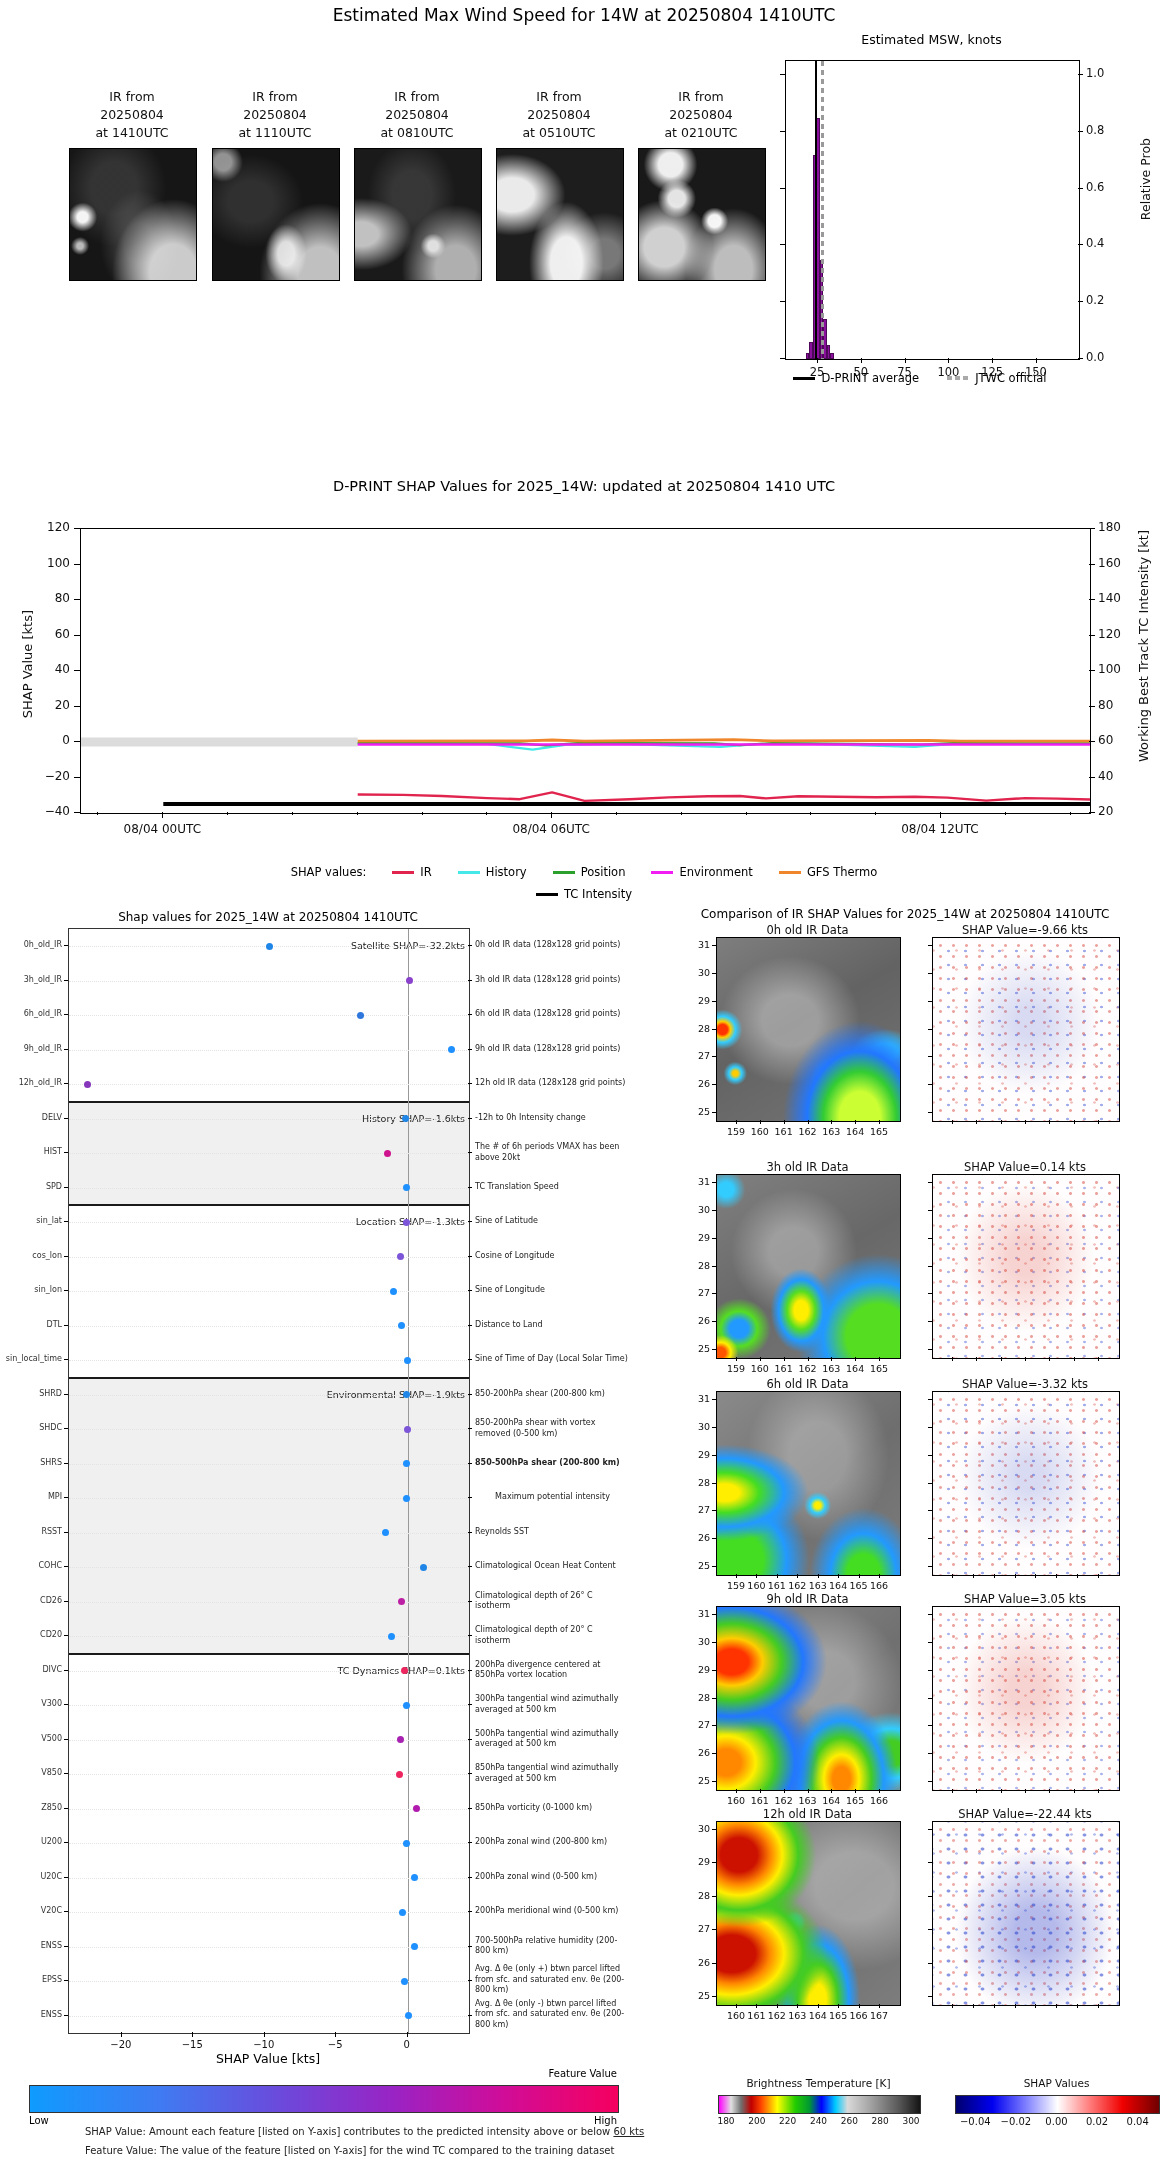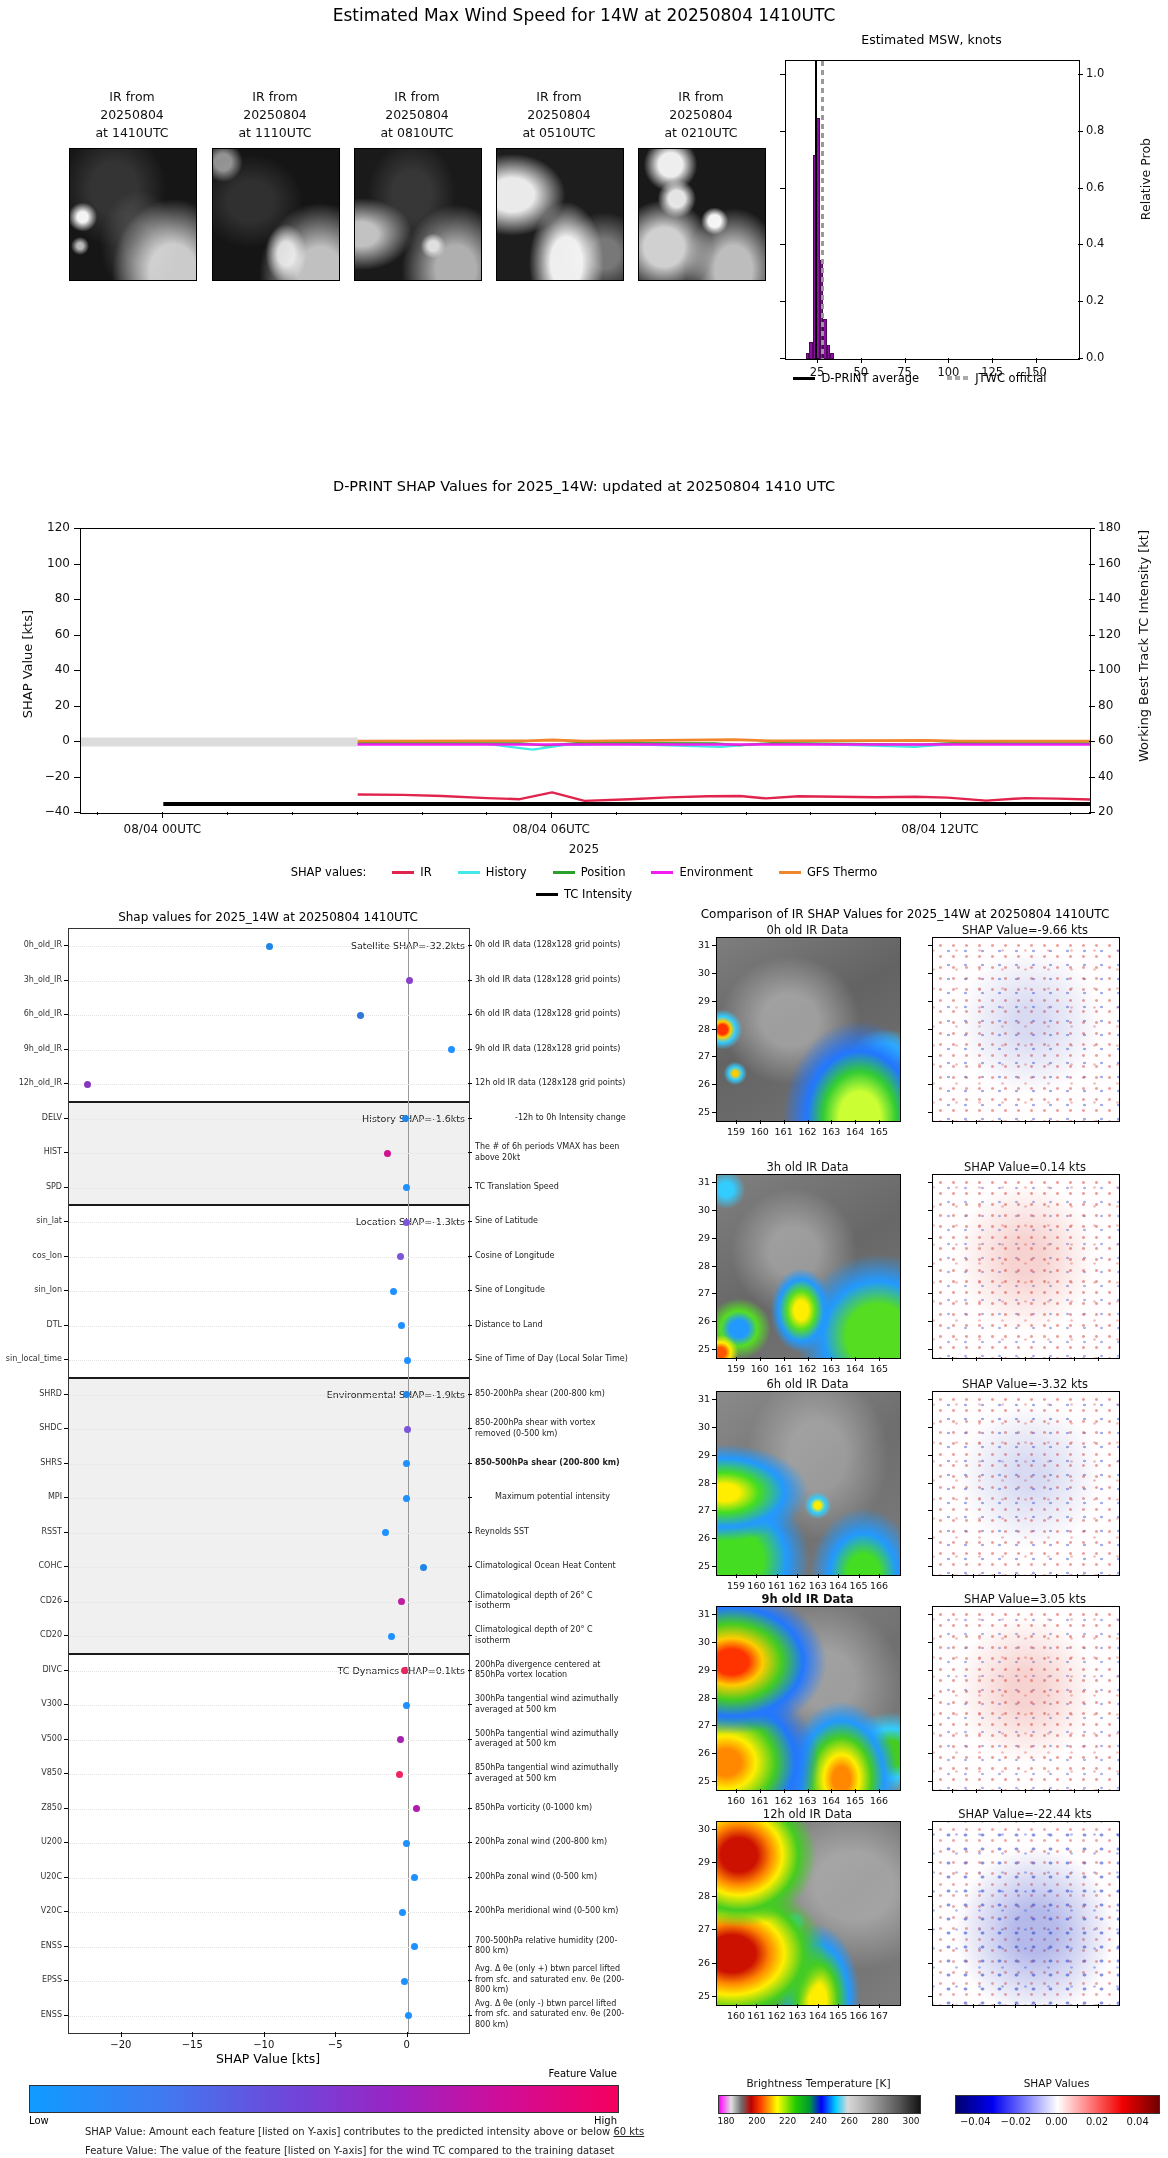--- a/index.html
+++ b/index.html
@@ -215,21 +215,20 @@
           <polyline points="276.7,265.5 322.1,265.9 361.0,267.0 406.3,269.1 438.7,270.2 471.1,263.4 503.5,271.9 548.9,270.2 587.8,268.4 626.7,267.3 659.1,267.0 685.0,269.4 717.4,267.3 756.3,267.8 795.1,268.2 834.0,267.7 866.4,268.6 905.3,271.6 944.2,269.1 976.6,269.6 1009.0,270.5" fill="none" stroke="#e0244e" stroke-width="2.4" stroke-linejoin="round"></polyline>
           <polyline points="276.7,214.8 341.5,214.8 406.3,215.0 451.7,220.6 484.1,215.8 535.9,214.8 639.6,217.8 678.5,215.0 730.3,214.8 834.0,217.8 872.9,215.0 924.8,214.8 1009.0,214.8" fill="none" stroke="#45e8e8" stroke-width="2.2" stroke-linejoin="round"></polyline>
           <polyline points="276.7,214.2 438.7,214.4 464.6,216.4 497.0,214.2 633.1,214.4 659.1,216.2 691.5,214.2 840.5,215.5 872.9,214.2 1009.0,214.4" fill="none" stroke="#2ca02c" stroke-width="2.2" stroke-linejoin="round"></polyline>
           <polyline points="276.7,215.5 1009.0,215.5" fill="none" stroke="#f21df2" stroke-width="2.6" stroke-linejoin="round"></polyline>
           <polyline points="276.7,212.1 445.2,211.9 471.1,211.0 503.5,212.1 652.6,210.7 691.5,211.9 847.0,211.4 879.4,212.1 1009.0,212.1" fill="none" stroke="#f0862b" stroke-width="2.8" stroke-linejoin="round"></polyline>
           <polyline points="82.3,275.1 1009.0,275.1" fill="none" stroke="#000000" stroke-width="4" stroke-linejoin="round"></polyline>
         </svg>
     </div>
     <div class="abs tick-lab rot-up" style="left:20px;top:140px;font-size:13px;">SHAP Value [kts]</div>
     <div class="abs tick-lab rot-up" style="left:1136px;top:60px;font-size:13px;">Working Best Track TC Intensity [kt]</div>
-    <div class="abs tick-lab" style="left:0;top:372px;width:1168px;text-align:center;font-size:12px;">2025</div>
     <div id="ts-legend2" class="legend-row" style="left:0;top:417px;width:1168px;gap:26px;">
         <div style="display: flex; align-items: center;">
           <div class="sw" style="background: rgb(0, 0, 0); height: 3px;"></div>
           <div>TC Intensity</div>
         </div>
       </div>
     <div id="ts-legend1" class="legend-row" style="left:0;top:395px;width:1168px;gap:26px;">
       <span>SHAP values:</span>
     <div style="display: flex; align-items: center;">
           <div class="sw" style="background: rgb(224, 36, 78); height: 3px;"></div>
@@ -417,21 +416,21 @@
       <div class="tm" style="left: 64px; top: 143.75px; width: 4px; height: 1px;"></div>
       <div class="tm" style="left: 468px; top: 143.75px; width: 4px; height: 1px;"></div>
       <div class="feat-desc" style="left: 475px; top: 143.75px; transform: translateY(-50%);">9h old IR data (128x128 grid points)</div>
       <div class="feat-lab" style="left: 0px; top: 173.25px;">12h_old_IR</div>
       <div class="tm" style="left: 64px; top: 178.25px; width: 4px; height: 1px;"></div>
       <div class="tm" style="left: 468px; top: 178.25px; width: 4px; height: 1px;"></div>
       <div class="feat-desc" style="left: 475px; top: 178.25px; transform: translateY(-50%);">12h old IR data (128x128 grid points)</div>
       <div class="feat-lab" style="left: 0px; top: 207.75px;">DELV</div>
       <div class="tm" style="left: 64px; top: 212.75px; width: 4px; height: 1px;"></div>
       <div class="tm" style="left: 468px; top: 212.75px; width: 4px; height: 1px;"></div>
-      <div class="feat-desc" style="left: 475px; top: 212.75px; transform: translateY(-50%); margin-left: 40px;">-12h to 0h Intensity change</div>
+      <div class="feat-desc" style="left: 475px; top: 212.75px; transform: translateY(-50%);">-12h to 0h Intensity change</div>
       <div class="feat-lab" style="left: 0px; top: 242.25px;">HIST</div>
       <div class="tm" style="left: 64px; top: 247.25px; width: 4px; height: 1px;"></div>
       <div class="tm" style="left: 468px; top: 247.25px; width: 4px; height: 1px;"></div>
       <div class="feat-desc" style="left: 475px; top: 247.25px; transform: translateY(-50%);">The # of 6h periods VMAX has been above 20kt</div>
       <div class="feat-lab" style="left: 0px; top: 276.75px;">SPD</div>
       <div class="tm" style="left: 64px; top: 281.75px; width: 4px; height: 1px;"></div>
       <div class="tm" style="left: 468px; top: 281.75px; width: 4px; height: 1px;"></div>
       <div class="feat-desc" style="left: 475px; top: 281.75px; transform: translateY(-50%);">TC Translation Speed</div>
       <div class="feat-lab" style="left: 0px; top: 311.25px;">sin_lat</div>
       <div class="tm" style="left: 64px; top: 316.25px; width: 4px; height: 1px;"></div>
@@ -552,21 +551,21 @@
     <div class="cmp-title" style="left:76px;top:255px;width:183px;">3h old IR Data</div>
     <div class="cmp-title" style="left:292px;top:255px;width:186px;">SHAP Value=0.14 kts</div>
     <div class="map m2" style="left:76px;top:269px;width:183px;height:183px;"></div>
     <div class="map noise noise-red" style="left:292px;top:269px;width:186px;height:183px;"></div>
 
     <div class="cmp-title" style="left:76px;top:472px;width:183px;">6h old IR Data</div>
     <div class="cmp-title" style="left:292px;top:472px;width:186px;">SHAP Value=-3.32 kts</div>
     <div class="map m3" style="left:76px;top:486px;width:183px;height:183px;"></div>
     <div class="map noise" style="left:292px;top:486px;width:186px;height:183px;"></div>
 
-    <div class="cmp-title" style="left:76px;top:687px;width:183px;font-weight:bold;">9h old IR Data</div>
+    <div class="cmp-title" style="left:76px;top:687px;width:183px;">9h old IR Data</div>
     <div class="cmp-title" style="left:292px;top:687px;width:186px;">SHAP Value=3.05 kts</div>
     <div class="map m4" style="left:76px;top:701px;width:183px;height:183px;"></div>
     <div class="map noise noise-red" style="left:292px;top:701px;width:186px;height:183px;"></div>
 
     <div class="cmp-title" style="left:76px;top:902px;width:183px;">12h old IR Data</div>
     <div class="cmp-title" style="left:292px;top:902px;width:186px;">SHAP Value=-22.44 kts</div>
     <div class="map m5" style="left:76px;top:916px;width:183px;height:183px;"></div>
     <div class="map noise noise-blue" style="left:292px;top:916px;width:186px;height:183px;"></div>
 
     <div class="cb-title" style="left:78px;top:1172px;width:201px;">Brightness Temperature [K]</div>

